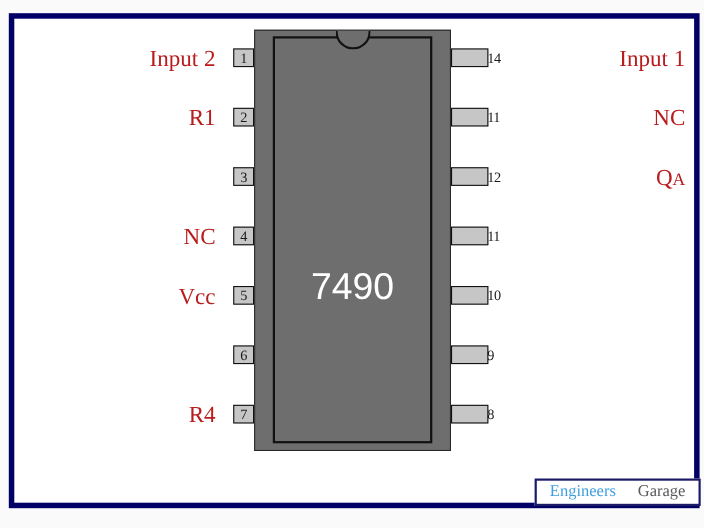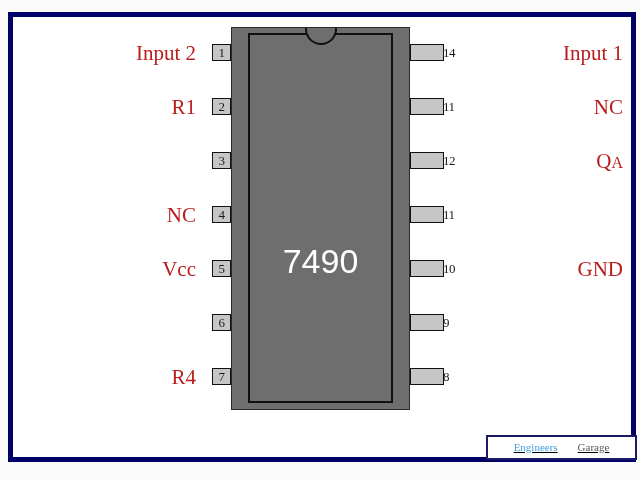--- a/index.html
+++ b/index.html
@@ -86,25 +86,24 @@
   .logo {
     position: absolute;
     left: 486px; top: 435px;
     width: 151px; height: 25px;
     box-sizing: border-box;
     background: #ffffff;
     border: 2px solid #1a1a66;
     display: flex;
     align-items: center;
     justify-content: center;
-    font-size: 11px;
+    font-size: 15px;
     line-height: 17px;
     white-space: nowrap;
     z-index: 4;
-    text-decoration: underline;
   }
   .logo-blue { color: #3f9fdf; }
   .logo-gray { color: #5a5a5a; margin-left: 20px; }
 </style>
 </head>
 <body>
 
 <div class="page">
   <div class="frame"></div>
 
@@ -132,19 +131,18 @@
   <div class="pin-box right" style="top:98px">11</div>
   <div class="pin-box right" style="top:152px">12</div>
   <div class="pin-box right" style="top:206px">11</div>
   <div class="pin-box right" style="top:260px">10</div>
   <div class="pin-box right" style="top:314px">9</div>
   <div class="pin-box right" style="top:368px">8</div>
 
   <div class="pin-label right" style="top:40px"><span>Input 1</span><span class="sub"></span></div>
   <div class="pin-label right" style="top:94px"><span>NC</span><span class="sub"></span></div>
   <div class="pin-label right" style="top:148px"><span>Q</span><span class="sub">A</span></div>
-  <div class="pin-label right" style="top:256px"><span>GND</span><span class="sub"></span></div>
 
   <div class="logo">
     <span class="logo-blue">Engineers</span>
       <span class="logo-gray">Garage</span>
   </div>
 </div>
 
 </body></html>

